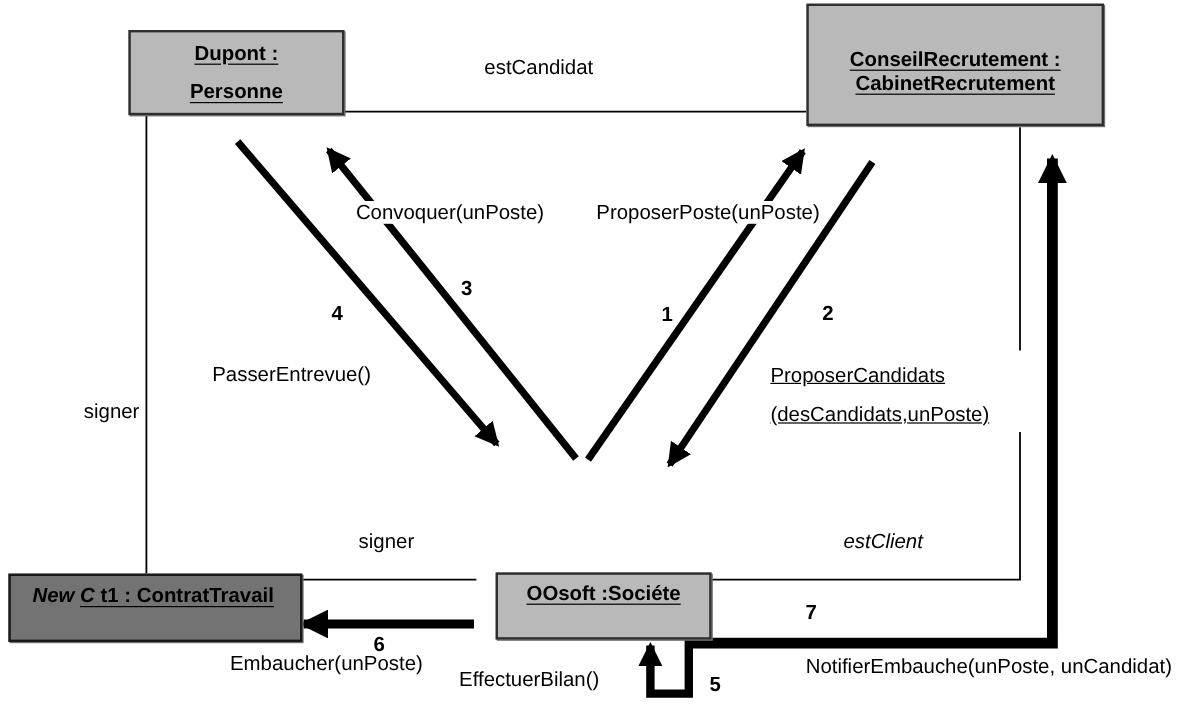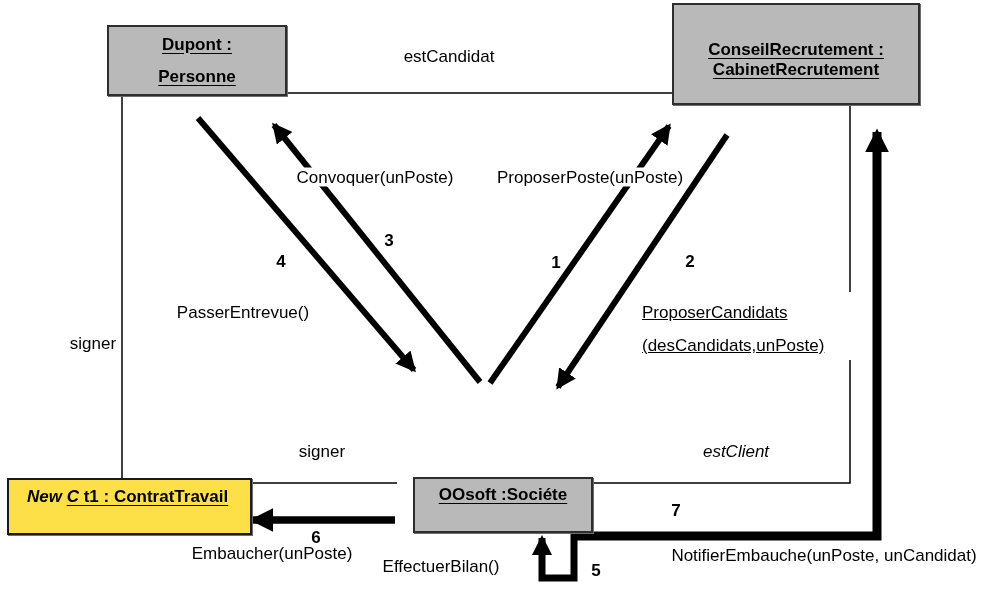--- a/index.html
+++ b/index.html
@@ -6,21 +6,21 @@
   .canvas{
     position:relative;width:987px;height:585px;background:#ffffff;
     font-family:"Liberation Sans",sans-serif;overflow:hidden;color:#000;
   }
   .canvas svg{position:absolute;left:0;top:0;}
   .obj{
     position:absolute;box-sizing:border-box;
     display:flex;flex-direction:column;align-items:center;justify-content:center;
     background:#b9b9b9;border:2px solid #2e2e2e;box-shadow:1px 1px 0 #6e6e6e;
   }
-  .obj.white{background:#fde047;border-color:#1a1a1a;}
+  .obj.white{background:#737373;border-color:#1a1a1a;}
   .obj .t{
     font-weight:bold;font-size:17px;line-height:20px;
     text-decoration:underline;text-underline-offset:3px;white-space:nowrap;
   }
   #box-dupont{left:107px;top:25px;width:180px;height:71px;row-gap:12px;text-align:right;}
   #box-conseil{left:672px;top:3px;width:248px;height:102px;padding-top:12px;}
   #box-contrat{left:7px;top:478px;width:245px;height:57px;align-items:flex-start;justify-content:flex-start;padding:7px 0 0 18px;}
   #box-oosoft{left:397px;top:477px;width:180px;height:56px;padding-bottom:20px;margin-left:16px;}
   #box-contrat .ct{font-weight:bold;font-size:17px;white-space:pre;}
   #box-contrat .it{font-style:italic;}

